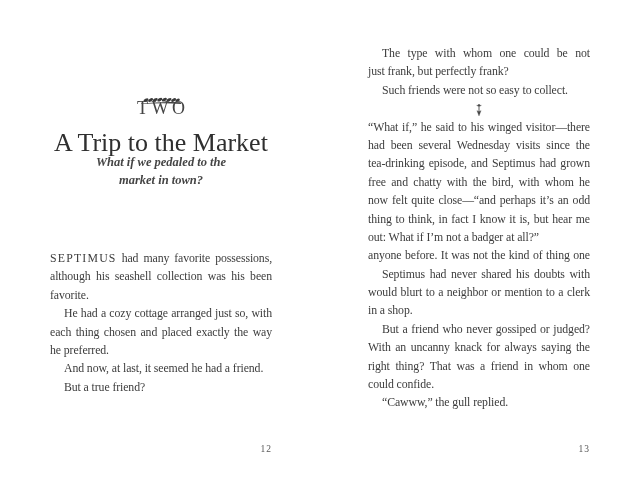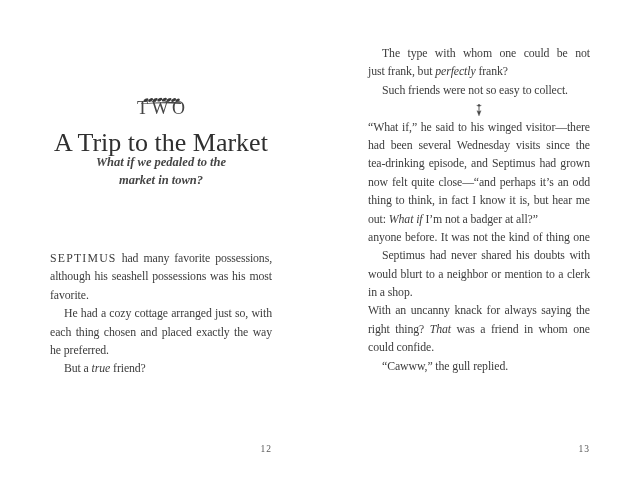--- a/index.html
+++ b/index.html
@@ -27,21 +27,21 @@
   }
 
   
   .body{position:absolute;left:0;width:222px;font-size:11.8px;line-height:18.4px;letter-spacing:-0.1px;}
   .body-left{top:249px;}
   .body-right{top:44px;}
   .ln{height:18.4px;text-align:left;white-space:nowrap;}
   .ln.j{text-align:justify;text-align-last:justify;white-space:normal;}
   .ln.j::after{content:"";display:inline-block;width:100%;height:0;vertical-align:top;}
   .ln.ind{text-indent:14px;}
-  .ln .it{font-style:italic;}
+  .ln .it{}
   .ln .sc{letter-spacing:1.2px;}
   .ln.orn-ln{text-align:center;white-space:normal;text-indent:0;}
   .ln.orn-ln svg{vertical-align:middle;margin-top:2px;}
 
   .folio{
     position:absolute;top:444px;left:0;right:0;text-align:right;
     font-size:9.5px;color:var(--folio,#585858);letter-spacing:1px;
   }
 </style>
 </head>
@@ -66,25 +66,26 @@
       </svg>
     </div>
     <div class="chapter-number">TWO</div>
     <h1 class="chapter-title">A Trip to the Market</h1>
     <div class="epigraph">
       <div>What if we pedaled to the</div>
       <div>market in town?</div>
     </div>
     <div class="body body-left" id="body-left">
         <div class="ln j"><span class="sc">SEPTIMUS</span><span> had many favorite possessions,</span></div>
-        <div class="ln j"><span>although his seashell possessions was his most</span></div>
+        <div class="ln j"><span>although his seashell collection was his been</span></div>
         <div class="ln"><span>favorite.</span></div>
         <div class="ln j ind"><span>He had a cozy cottage arranged just so, with</span></div>
         <div class="ln j"><span>each thing chosen and placed exactly the way</span></div>
         <div class="ln"><span>he preferred.</span></div>
+        <div class="ln ind"><span>And now, at last, it seemed he had a friend.</span></div>
         <div class="ln ind"><span>But a </span><span class="it">true</span><span> friend?</span></div>
       </div>
     <div class="folio">12</div>
   </section>
 
   <section class="page page-right">
     <div class="body body-right" id="body-right">
         <div class="ln j ind"><span>The type with whom one could be not</span></div>
         <div class="ln"><span>just frank, but </span><span class="it">perfectly</span><span> frank?</span></div>
         <div class="ln ind"><span>Such friends were not so easy to collect.</span></div>
@@ -93,27 +94,29 @@
     <g fill="#474747" stroke="#474747">
       <line x1="5" y1="1.2" x2="5" y2="9" stroke-width="0.9"></line>
       <path d="M5,1.2 Q3.6,2.6 2.6,2.4 Q3.8,3.4 5,3.2 Q6.2,3.4 7.4,2.4 Q6.4,2.6 5,1.2 Z" stroke-width="0.3"></path>
       <path d="M5,13 L2.9,7.6 Q4.2,8.5 5,8.5 Q5.8,8.5 7.1,7.6 Z" stroke-width="0.3"></path>
     </g>
   </svg>
 </div>
         <div class="ln j"><span>“What if,” he said to his winged visitor—there</span></div>
         <div class="ln j"><span>had been several Wednesday visits since the</span></div>
         <div class="ln j"><span>tea-drinking episode, and Septimus had grown</span></div>
+        <div class="ln j"><span>free and chatty with the bird, with whom he</span></div>
         <div class="ln j"><span>now felt quite close—“and perhaps it’s an odd</span></div>
         <div class="ln j"><span>thing to think, in fact I know it is, but hear me</span></div>
         <div class="ln"><span>out: </span><span class="it">What if</span><span> I’m not a badger at all?”</span></div>
         <div class="ln j"><span>anyone before. It was not the kind of thing one</span></div>
         <div class="ln j ind"><span>Septimus had never shared his doubts with</span></div>
         <div class="ln j"><span>would blurt to a neighbor or mention to a clerk</span></div>
         <div class="ln"><span>in a shop.</span></div>
+        <div class="ln j ind"><span>But a friend who never gossiped or judged?</span></div>
         <div class="ln j"><span>With an uncanny knack for always saying the</span></div>
         <div class="ln j"><span>right thing? </span><span class="it">That</span><span> was a friend in whom one</span></div>
         <div class="ln"><span>could confide.</span></div>
         <div class="ln ind"><span>“Cawww,” the gull replied.</span></div>
       </div>
     <div class="folio">13</div>
   </section>
 
 </div>
 

